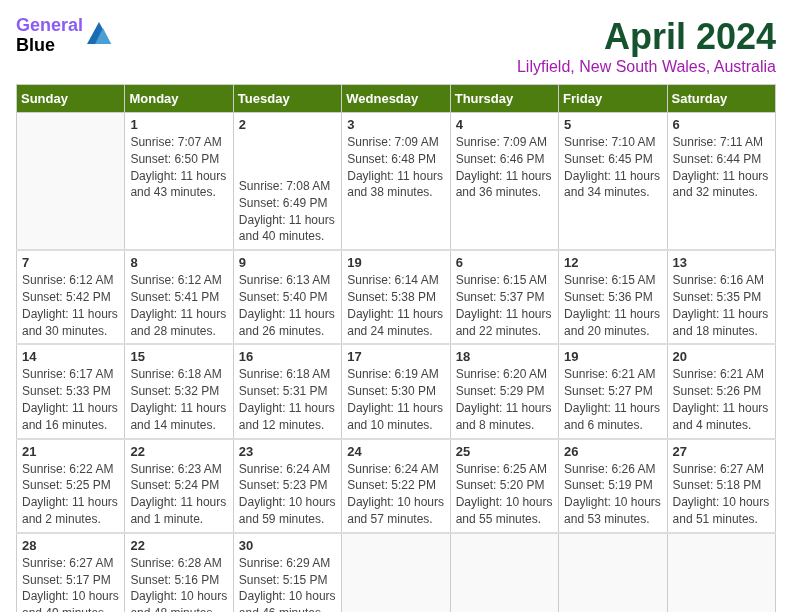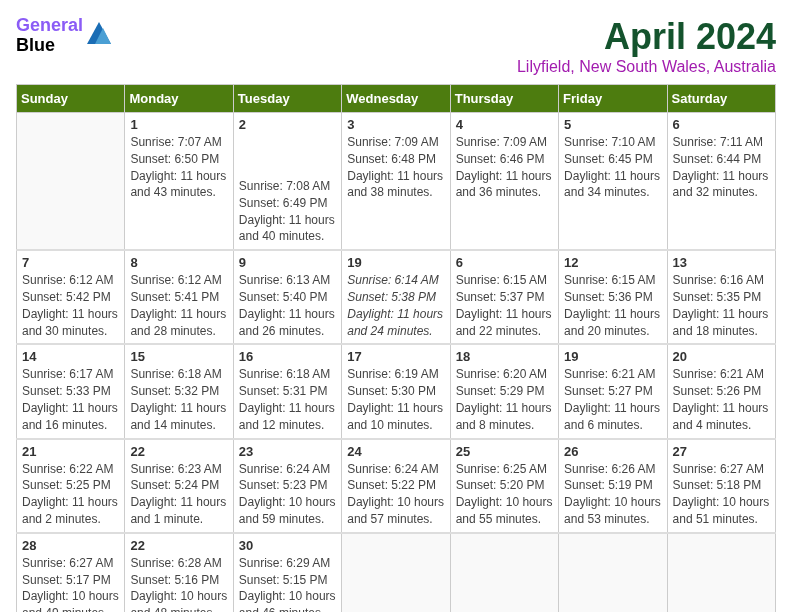--- a/index.html
+++ b/index.html
@@ -190,21 +190,21 @@
         </td>
         <td>
           <span class="day-number">9</span>
           <div class="day-info" style="white-space: pre-line;">Sunrise: 6:13 AM
 Sunset: 5:40 PM
 Daylight: 11 hours
 and 26 minutes.</div>
         </td>
         <td>
           <span class="day-number">19</span>
-          <div class="day-info" style="white-space: pre-line; font-style: italic;">Sunrise: 6:14 AM
+          <div class="day-info" style="white-space: pre-line;">Sunrise: 6:14 AM
 Sunset: 5:38 PM
 Daylight: 11 hours
 and 24 minutes.</div>
         </td>
         <td>
           <span class="day-number">6</span>
           <div class="day-info" style="white-space: pre-line;">Sunrise: 6:15 AM
 Sunset: 5:37 PM
 Daylight: 11 hours
 and 22 minutes.</div>

